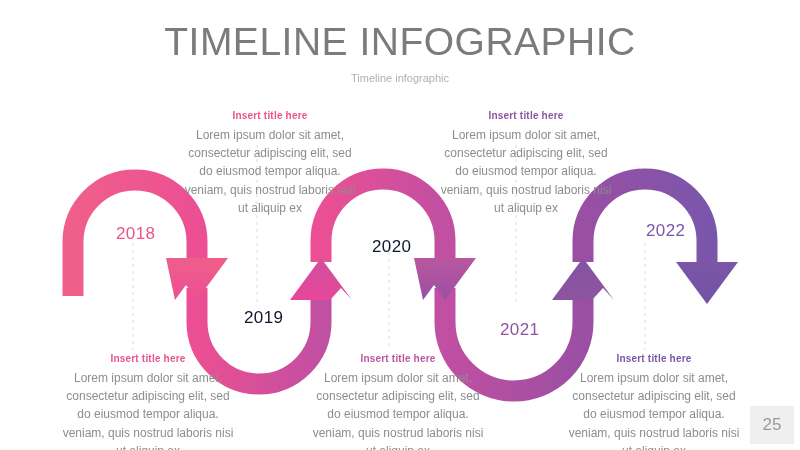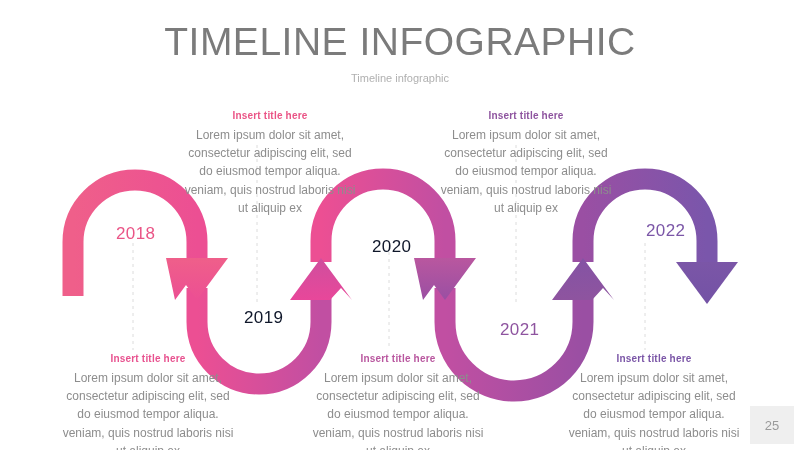--- a/index.html
+++ b/index.html
@@ -73,21 +73,21 @@
 
   
   #pagenum {
     position: absolute;
     right: 6px;
     bottom: 6px;
     width: 44px;
     height: 38px;
     background: #efefef;
     color: #9a9a9a;
-    font-size: 13px;
+    font-size: 17px;
     display: flex;
     align-items: center;
     justify-content: center;
   }
 </style>
 </head>
 <body>
 
 <div id="stage">
 

